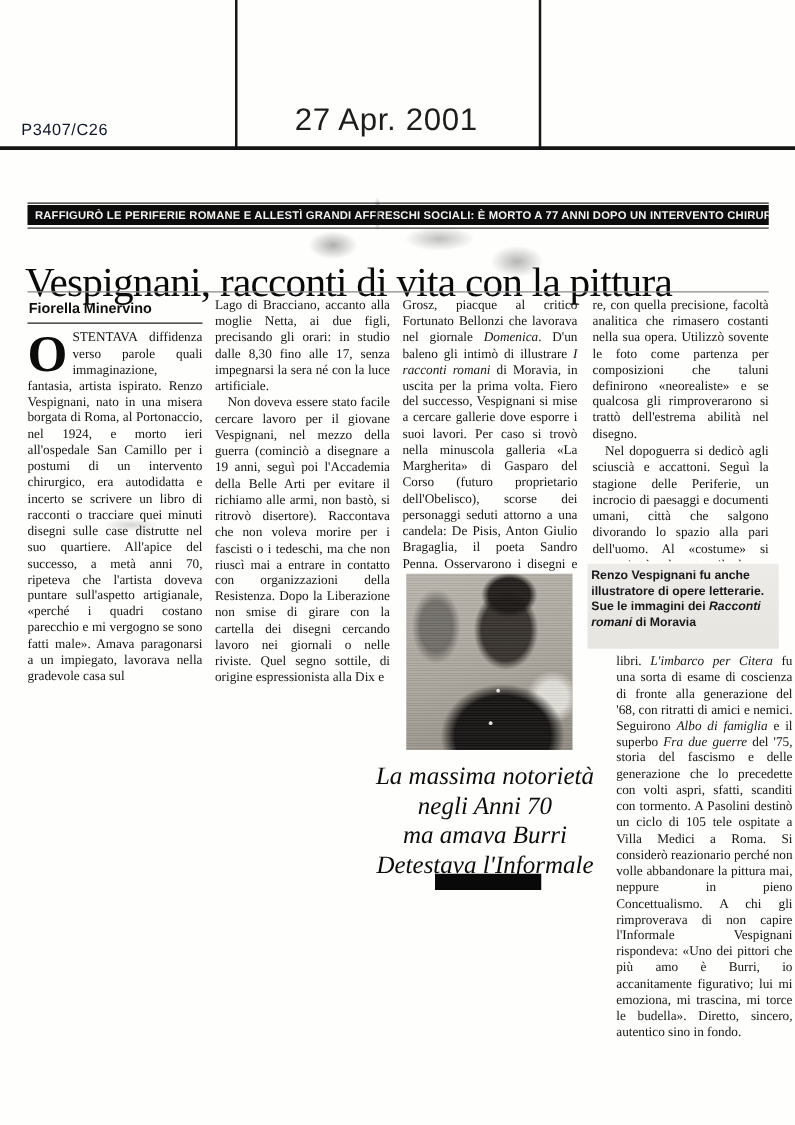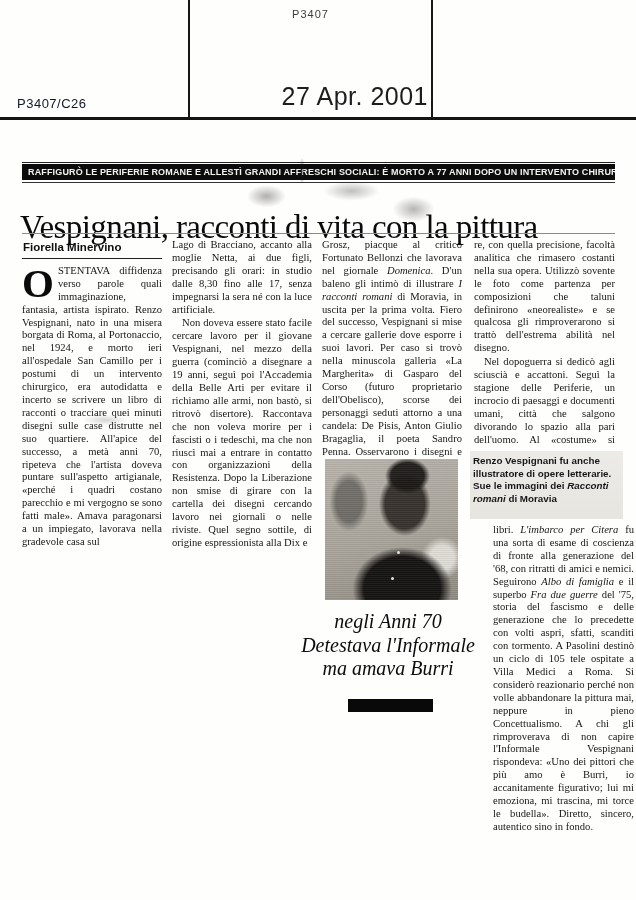--- a/index.html
+++ b/index.html
@@ -17,21 +17,21 @@
   .code-top {
     position:absolute; left:190px; top:8px; width:241px; text-align:center;
     font-family:"Liberation Sans", sans-serif; font-size:11px; letter-spacing:1px; color:#3c3c3c;
   }
   .masthead {
     position:absolute; left:190px; top:24px; width:241px; text-align:center;
     font-family:"DejaVu Serif", serif; font-weight:bold; font-size:28px;
     letter-spacing:2.5px; color:#0b0b0b;
   }
   .date-line {
-    position:absolute; left:190px; top:82px; width:238px; text-align:right;
+    position:absolute; left:190px; top:82px; width:238px; text-align:center;
     font-family:"Liberation Sans", sans-serif; font-size:25px; letter-spacing:0.5px; color:#1d1d1d;
   }
   .code-left {
     position:absolute; left:17px; top:96px;
     font-family:"Liberation Sans", sans-serif; font-size:13px; letter-spacing:0.5px; color:#0f172a;
   }
 
   
   .kicker-wrap {
     position:absolute; left:22px; top:162px; width:593px;
@@ -133,21 +133,20 @@
     background:radial-gradient(ellipse 30px 7px at 50% 50%, rgba(25,25,25,0.18), rgba(25,25,25,0) 75%);
   }
 </style>
 </head>
 <body>
 
 <div class="page">
 
   <div class="vrule vrule-left"></div>
   <div class="vrule vrule-right"></div>
-  <div class="code-top">P3407</div>
   <div class="date-line">27 Apr. 2001</div>
   <div class="code-left">P3407/C26</div>
   <div class="header-hrule"></div>
 
   <div class="kicker-wrap">
     <div class="kicker-bar">RAFFIGURÒ LE PERIFERIE ROMANE E ALLESTÌ GRANDI AFFRESCHI SOCIALI: È MORTO A 77 ANNI DOPO UN INTERVENTO CHIRURGICO</div>
   </div>
 
   <h1 class="headline">Vespignani, racconti di vita con la pittura</h1>
   <div class="headline-rule"></div>
@@ -184,19 +183,20 @@
 
   <div class="caption">
       <p><span>Renzo Vespignani fu anche illustratore di opere letterarie. Sue le immagini dei </span><span class="it">Racconti romani</span><span> di Moravia</span></p>
     </div>
 
   <div class="col col-4b">
       <p><span>libri. </span><span class="it">L'imbarco per Citera</span><span> fu una sorta di esame di coscienza di fronte alla generazione del '68, con ritratti di amici e nemici. Seguirono </span><span class="it">Albo di famiglia</span><span> e il superbo </span><span class="it">Fra due guerre</span><span> del '75, storia del fascismo e delle generazione che lo precedette con volti aspri, sfatti, scanditi con tormento. A Pasolini destinò un ciclo di 105 tele ospitate a Villa Medici a Roma. Si considerò reazionario perché non volle abbandonare la pittura mai, neppure in pieno Concettualismo. A chi gli rimproverava di non capire l'Informale Vespignani rispondeva: «Uno dei pittori che più amo è Burri, io accanitamente figurativo; lui mi emoziona, mi trascina, mi torce le budella». Diretto, sincero, autentico sino in fondo.</span></p>
     </div>
 
   <div class="pullquote">
+    <div>La massima notorietà</div>
     <div>negli Anni 70</div>
+    <div>ma amava Burri</div>
     <div>Detestava l'Informale</div>
-    <div>ma amava Burri</div>
   </div>
   <div class="pq-bar"></div>
 
 </div>
 
 </body></html>

